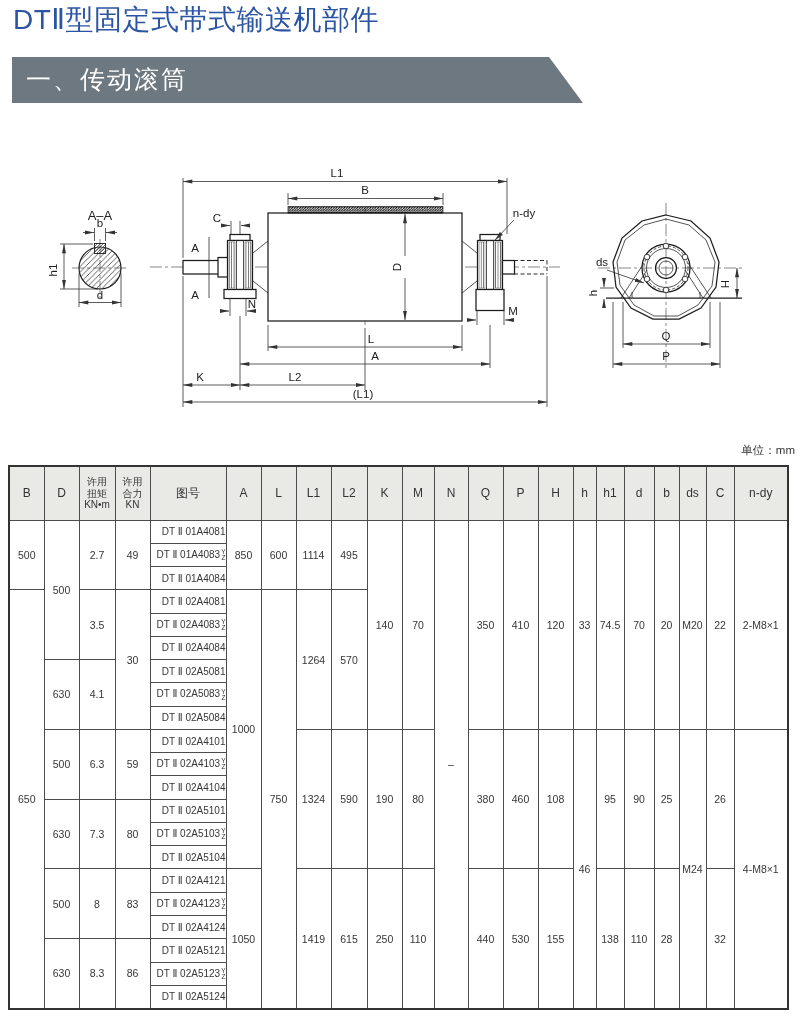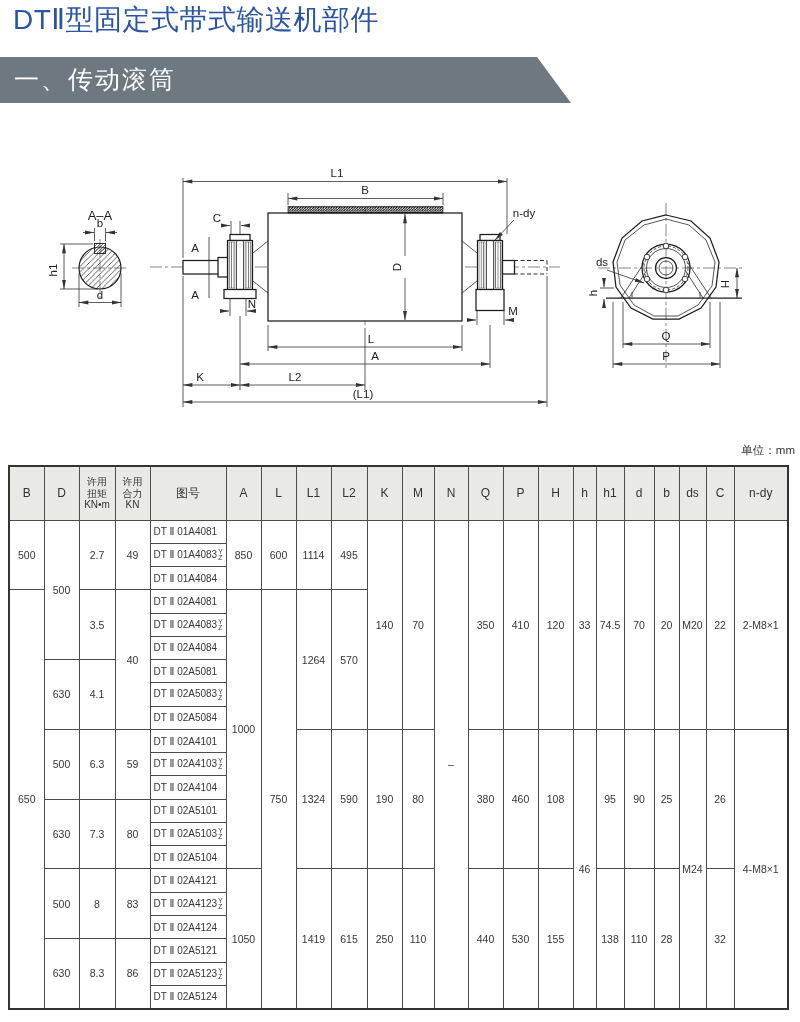--- a/index.html
+++ b/index.html
@@ -9,21 +9,21 @@
     -webkit-font-smoothing:antialiased;
   }
   .page { position:absolute; inset:0; overflow:hidden; }
 
   .title {
     position:absolute; left:13px; top:1px; margin:0;
     font-size:28px; font-weight:normal; color:#2b55a2; letter-spacing:0.5px;
     white-space:nowrap;
   }
   .banner {
-    position:absolute; left:0; top:57px; width:571px; height:62px;
+    position:absolute; left:12px; top:57px; width:571px; height:62px;
     background:#6d7880;
     -webkit-clip-path:polygon(0 0,537px 0,571px 46px,0 46px);
     clip-path:polygon(0 0,537px 0,571px 46px,0 46px);
     color:#ffffff; font-size:25px; line-height:45px;
     padding-left:14px; box-sizing:border-box; letter-spacing:2px;
   }
 
   .drawing { position:absolute; left:0; top:110px; }
   .drawing text { font-family:"Liberation Sans","DejaVu Sans",sans-serif; }
   .lbl { font-size:11.5px; fill:#222; text-anchor:middle; }
@@ -47,21 +47,21 @@
     background:#e9e9e6; font-weight:normal; font-size:12px; color:#333;
     padding:0; text-align:center;
   }
   .dim-table th.multi { font-size:10px; }
   .dim-table th.multi div { line-height:11.5px; }
   .dim-table tbody tr { height:23.28px; }
   .dim-table td {
     font-size:10.5px; color:#363636; text-align:center; padding:0;
     white-space:nowrap; background:#fff;
   }
-  .dim-table td.tuhao { text-align:left; padding-left:3px; font-size:10px; }
+  .dim-table td.tuhao { text-align:right; padding-left:3px; font-size:10px; }
   .yz { display:inline-block; vertical-align:middle; margin-left:1px; }
   .yz i { display:block; font-style:normal; font-size:6.5px; line-height:6px; }
 </style>
 </head>
 <body>
 
 <div class="page">
 
   <h1 class="title">DTⅡ型固定式带式输送机部件</h1>
 
@@ -392,21 +392,21 @@
         </tr>
         <tr>
           <td class="tuhao">DT Ⅱ 01A4083<span class="yz"><i>Y</i><i>Z</i></span></td>
         </tr>
         <tr>
           <td class="tuhao">DT Ⅱ 01A4084</td>
         </tr>
         <tr>
           <td rowspan="18">650</td>
           <td rowspan="3">3.5</td>
-          <td rowspan="6">40</td>
+          <td rowspan="6">30</td>
           <td class="tuhao">DT Ⅱ 02A4081</td>
           <td rowspan="12">1000</td>
           <td rowspan="18">750</td>
           <td rowspan="6">1264</td>
           <td rowspan="6">570</td>
         </tr>
         <tr>
           <td class="tuhao">DT Ⅱ 02A4083<span class="yz"><i>Y</i><i>Z</i></span></td>
         </tr>
         <tr>

